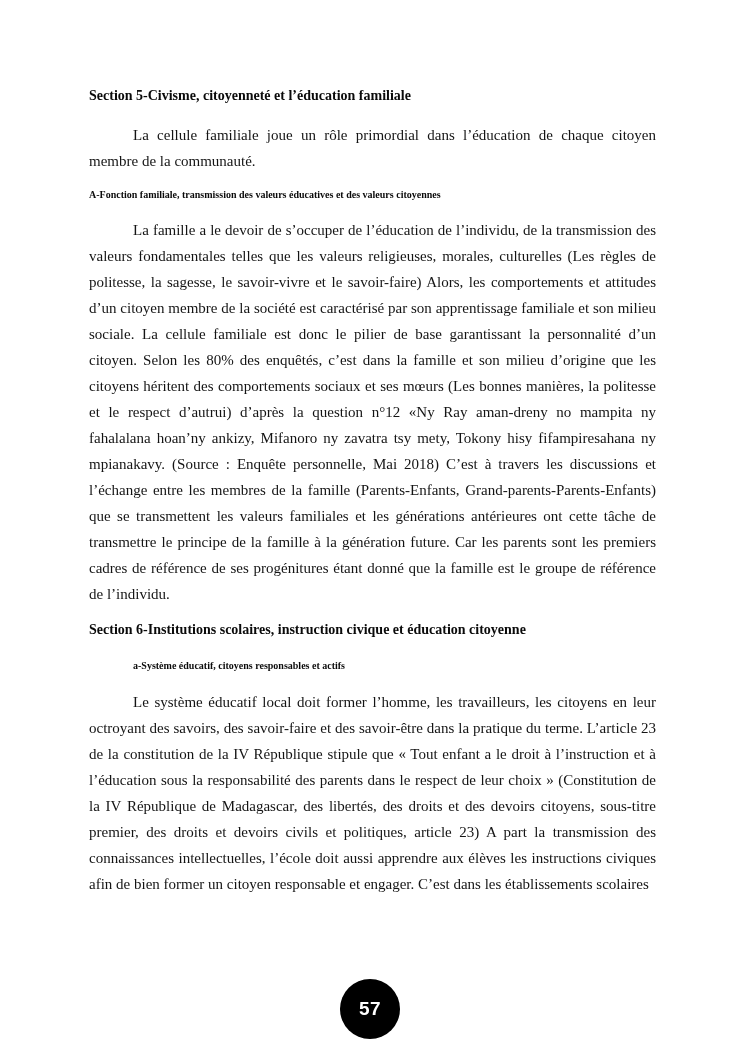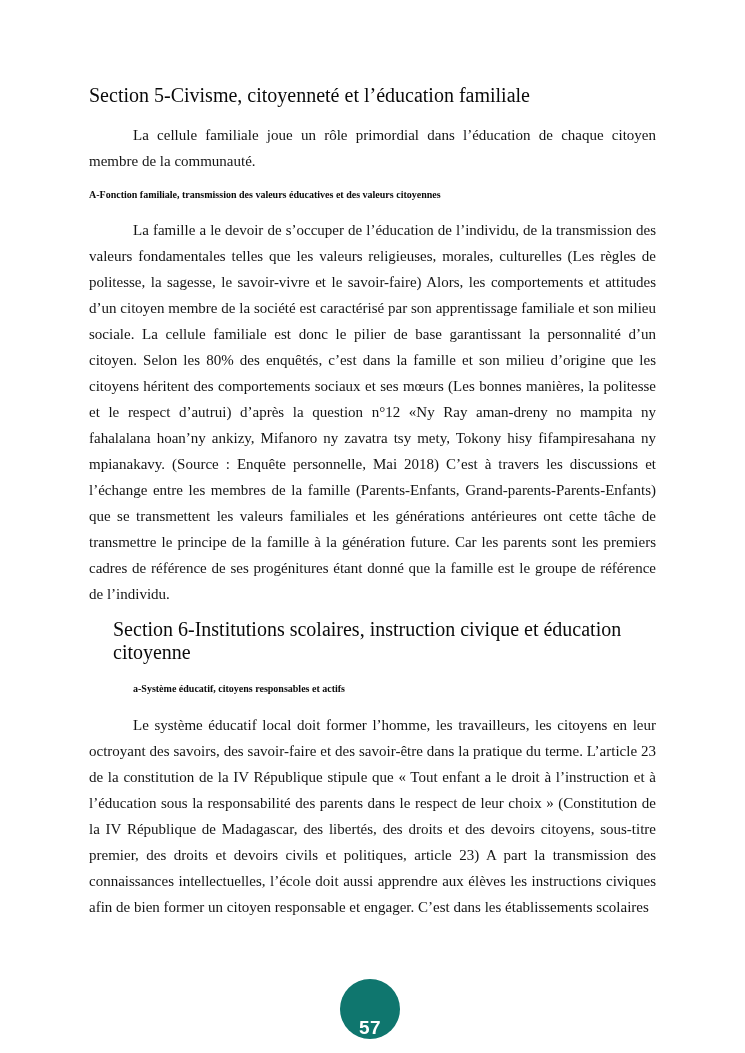--- a/index.html
+++ b/index.html
@@ -16,29 +16,28 @@
     font-family: "Liberation Serif", serif;
     color: #141414;
   }
   .content {
     position: absolute;
     left: 89px;
     top: 84px;
     width: 567px;
   }
   .h-section {
-    font-size: 20px;
+    font-size: 14px;
     line-height: 23px;
-    font-weight: normal;
+    font-weight: bold;
     margin: 0 0 15px 0;
     color: #0a0a0a;
   }
   .h-section.spaced-top {
     margin-top: 9px;
-    margin-left: 24px;
   }
   .h-sub {
     font-size: 10px;
     line-height: 20px;
     font-weight: bold;
     margin: 0 0 12px 0;
     color: #0a0a0a;
   }
   .h-sub.indented {
     padding-left: 44px;
@@ -87,16 +86,16 @@
 
     <h1 class="h-section spaced-top">Section 6-Institutions scolaires, instruction civique et éducation citoyenne</h1>
 
 
     <h3 class="h-sub indented">a-Système éducatif, citoyens responsables et actifs</h3>
 
     <p class="para">Le système éducatif local doit former l’homme, les travailleurs, les citoyens en leur octroyant des savoirs, des savoir-faire et des savoir-être dans la pratique du terme. L’article 23 de la constitution de la IV République stipule que « Tout enfant a le droit à l’instruction et à l’éducation sous la responsabilité des parents dans le respect de leur choix » (Constitution de la IV République de Madagascar, des libertés, des droits et des devoirs citoyens, sous-titre premier, des droits et devoirs civils et politiques, article 23) A part la transmission des connaissances intellectuelles, l’école doit aussi apprendre aux élèves les instructions civiques afin de bien former un citoyen responsable et engager. C’est dans les établissements scolaires</p>
 
   </div>
 
-  <div class="page-badge" style="background: #0f766e; align-items: flex-end;">
+  <div class="page-badge" style="background: #000000;">
     <span class="num">57</span>
   </div>
 </div>
 
 </body></html>

